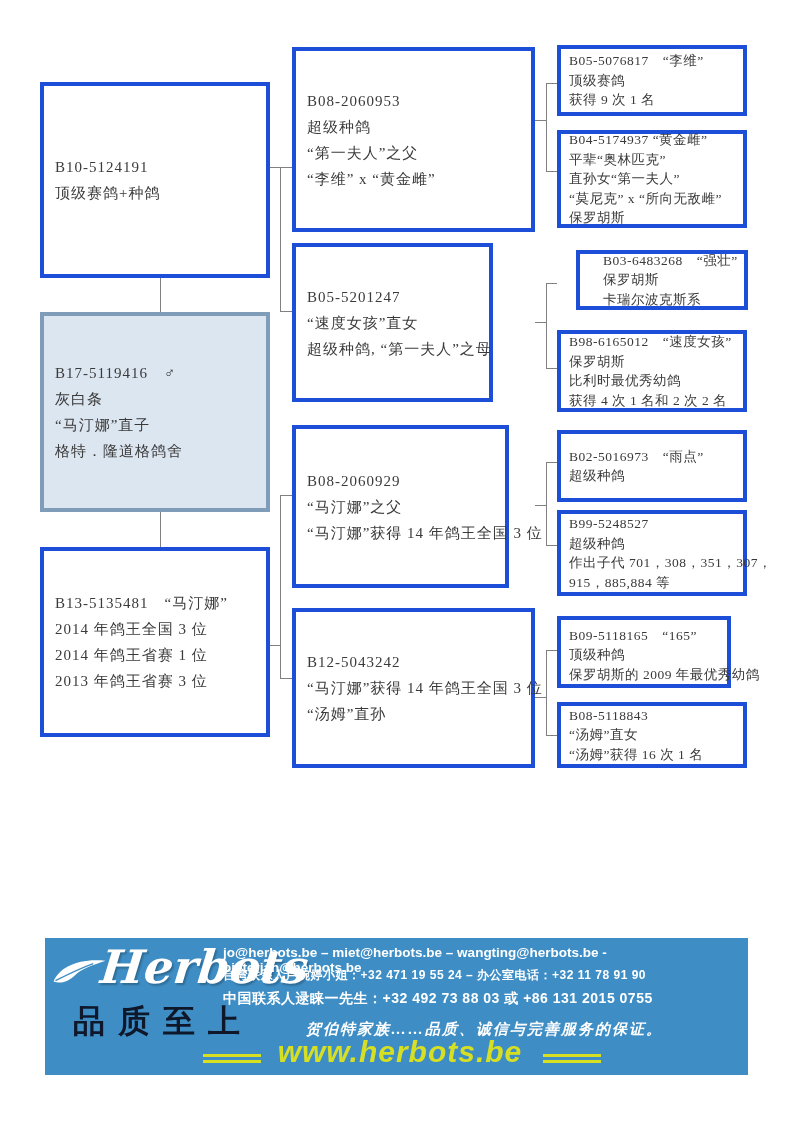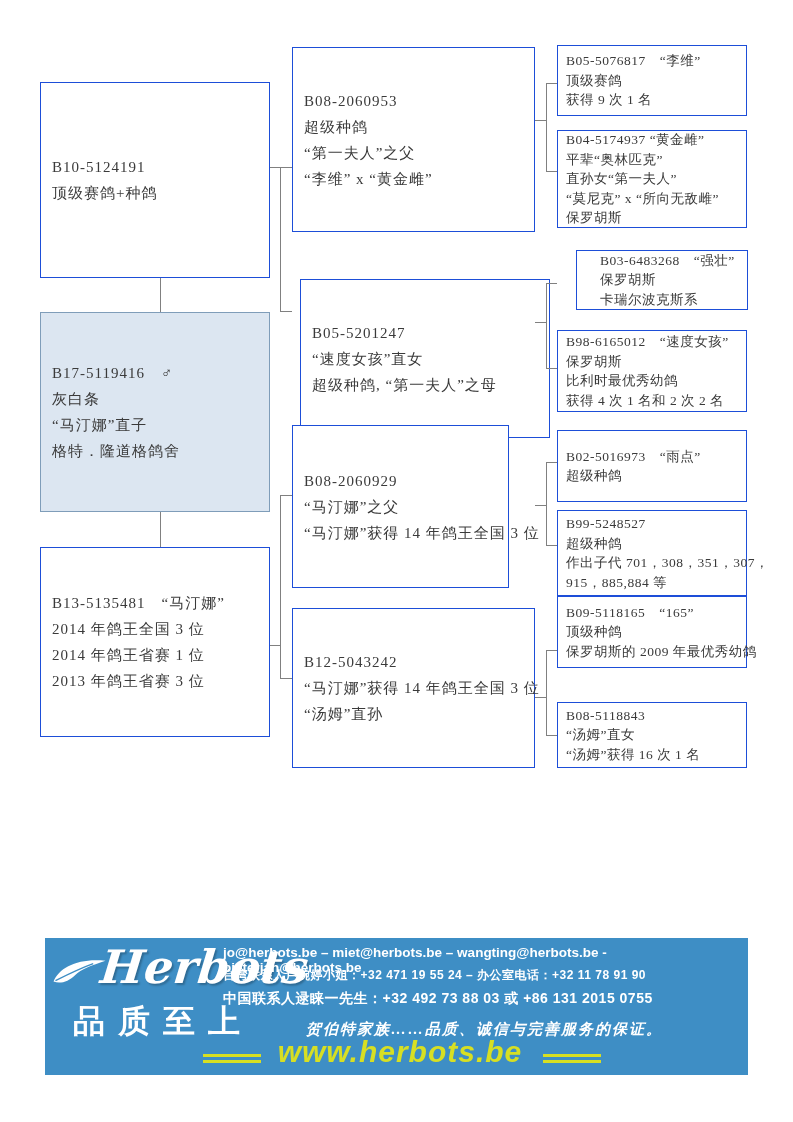--- a/index.html
+++ b/index.html
@@ -1,32 +1,32 @@
 <!DOCTYPE html>
 <html><head>
 <meta charset="utf-8">
 <style>
   html,body{margin:0;padding:0;background:#fff;}
   #page{position:relative;width:793px;height:1122px;background:#ffffff;overflow:hidden;
         font-family:"Liberation Serif","DejaVu Serif",serif;color:#3a3a3a;}
-  .box{position:absolute;border:1px solid #1d4ed8;background:#ffffff;box-sizing:border-box;
+  .box{position:absolute;border:4px solid #1d4ed8;background:#ffffff;box-sizing:border-box;
        display:flex;flex-direction:column;justify-content:center;padding-left:11px;padding-right:4px;
        font-size:15px;line-height:26px;letter-spacing:1px;}
   .box.small{font-size:13.5px;line-height:19.5px;padding-left:8px;letter-spacing:0.5px;}
   .box.subject{background:#dce6f1;border-color:#7f9db9;}
   .hline,.vline{position:absolute;background:#808080;}
   .hline{height:1px;}
   .vline{width:1px;}
   .banner{position:absolute;left:45px;top:938px;width:703px;height:137px;background:#3e8ec5;
           font-family:"Liberation Sans","DejaVu Sans",sans-serif;}
   .logo-script{position:absolute;left:56px;top:2px;font-family:"DejaVu Serif","Liberation Serif",serif;
           font-style:italic;font-weight:bold;font-size:46px;color:#ffffff;
           text-shadow:2px 2px 2px rgba(0,0,0,0.25);transform:skewX(-6deg);}
   .feather{position:absolute;left:6px;top:18px;width:58px;height:34px;}
-  .tagline{position:absolute;left:28px;top:62px;font-size:32px;font-weight:bold;color:#ffffff;
+  .tagline{position:absolute;left:28px;top:62px;font-size:32px;font-weight:bold;color:#0f172a;
           letter-spacing:13px;font-family:"Liberation Serif",serif;}
   .contact{position:absolute;left:178px;right:2px;color:#ffffff;font-weight:bold;}
   .c1{top:7px;font-size:13.5px;}
   .c2{top:29px;font-size:12px;letter-spacing:0.5px;}
   .c3{top:52px;font-size:14px;letter-spacing:0.5px;}
   .slogan{position:absolute;left:190px;right:14px;top:82px;text-align:center;color:#ffffff;
           font-weight:bold;font-style:italic;font-size:15px;letter-spacing:2px;
           font-family:"Liberation Serif",serif;}
   .site{position:absolute;left:225px;width:260px;top:97px;text-align:center;color:#d7df23;
         font-weight:bold;font-style:italic;font-size:30px;letter-spacing:1px;}
@@ -58,21 +58,21 @@
     <div class="ln">2013 年鸽王省赛 3 位</div>
   </div>
 
   <div class="box" style="left:292px;top:47px;width:243px;height:185px;">
     <div class="ln">B08-2060953</div>
     <div class="ln">超级种鸽</div>
     <div class="ln">“第一夫人”之父</div>
     <div class="ln">“李维” x “黄金雌”</div>
   </div>
 
-  <div class="box" style="left:300px;top:243px;width:250px;height:159px;margin-top:36px;">
+  <div class="box" style="left:292px;top:243px;width:201px;height:159px;">
     <div class="ln">B05-5201247</div>
     <div class="ln">“速度女孩”直女</div>
     <div class="ln">超级种鸽, “第一夫人”之母</div>
   </div>
 
   <div class="box" style="left:292px;top:425px;width:217px;height:163px;">
     <div class="ln">B08-2060929</div>
     <div class="ln">“马汀娜”之父</div>
     <div class="ln">“马汀娜”获得 14 年鸽王全国 3 位</div>
   </div>
@@ -115,21 +115,21 @@
     <div class="ln">超级种鸽</div>
   </div>
 
   <div class="box small" style="left:557px;top:510px;width:190px;height:86px;">
     <div class="ln">B99-5248527</div>
     <div class="ln">超级种鸽</div>
     <div class="ln">作出子代 701，308，351，307，</div>
     <div class="ln">915，885,884 等</div>
   </div>
 
-  <div class="box small" style="left:557px;top:596px;width:190px;height:72px;">
+  <div class="box small" style="left:557px;top:616px;width:174px;height:72px;justify-content:flex-end;">
     <div class="ln">B09-5118165　“165”</div>
     <div class="ln">顶级种鸽</div>
     <div class="ln">保罗胡斯的 2009 年最优秀幼鸽</div>
   </div>
 
   <div class="box small" style="left:557px;top:702px;width:190px;height:66px;">
     <div class="ln">B08-5118843</div>
     <div class="ln">“汤姆”直女</div>
     <div class="ln">“汤姆”获得 16 次 1 名</div>
   </div>

